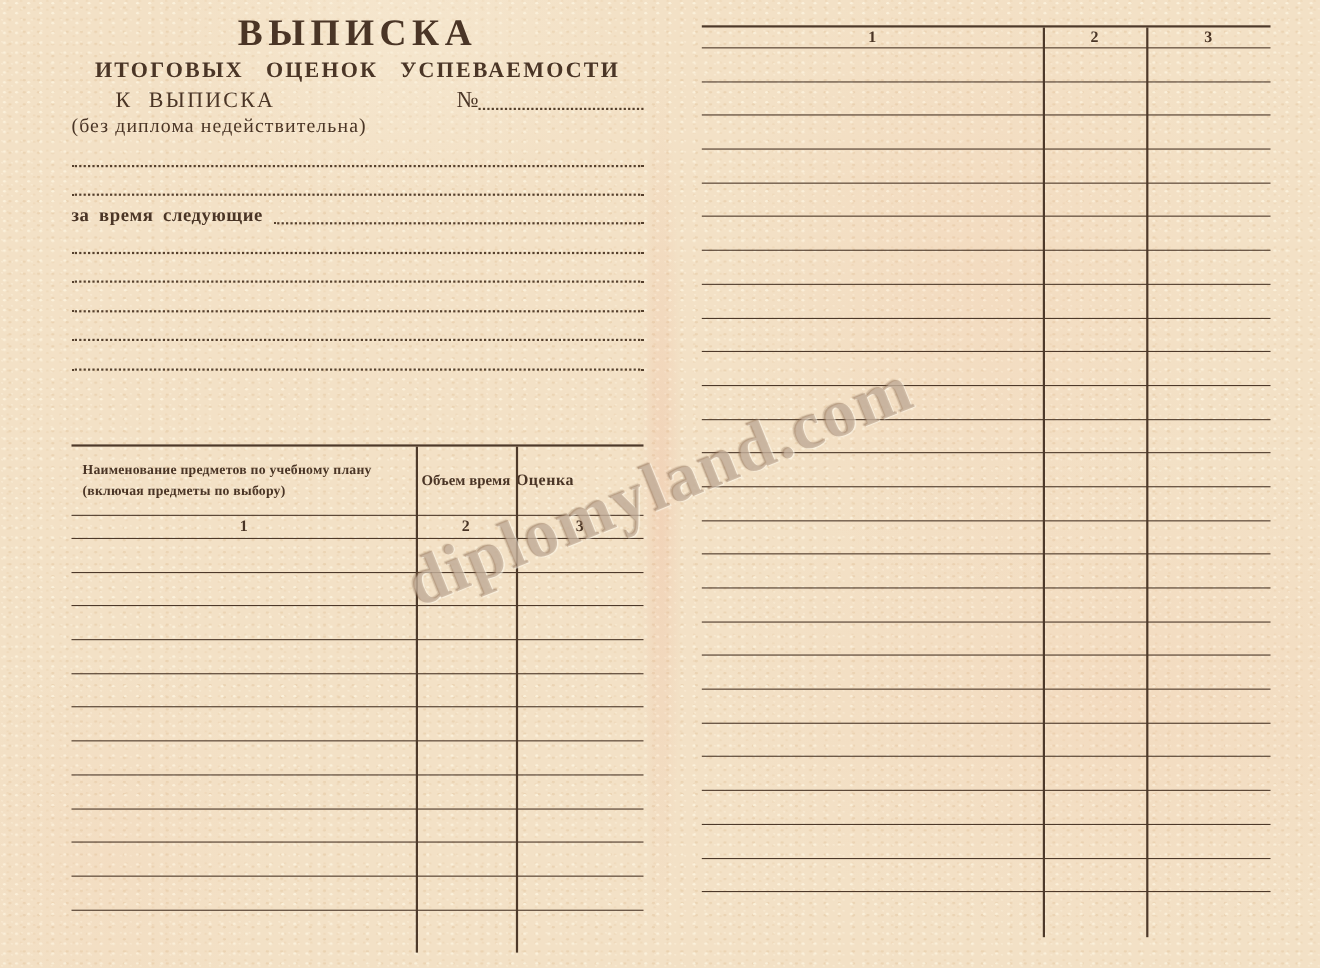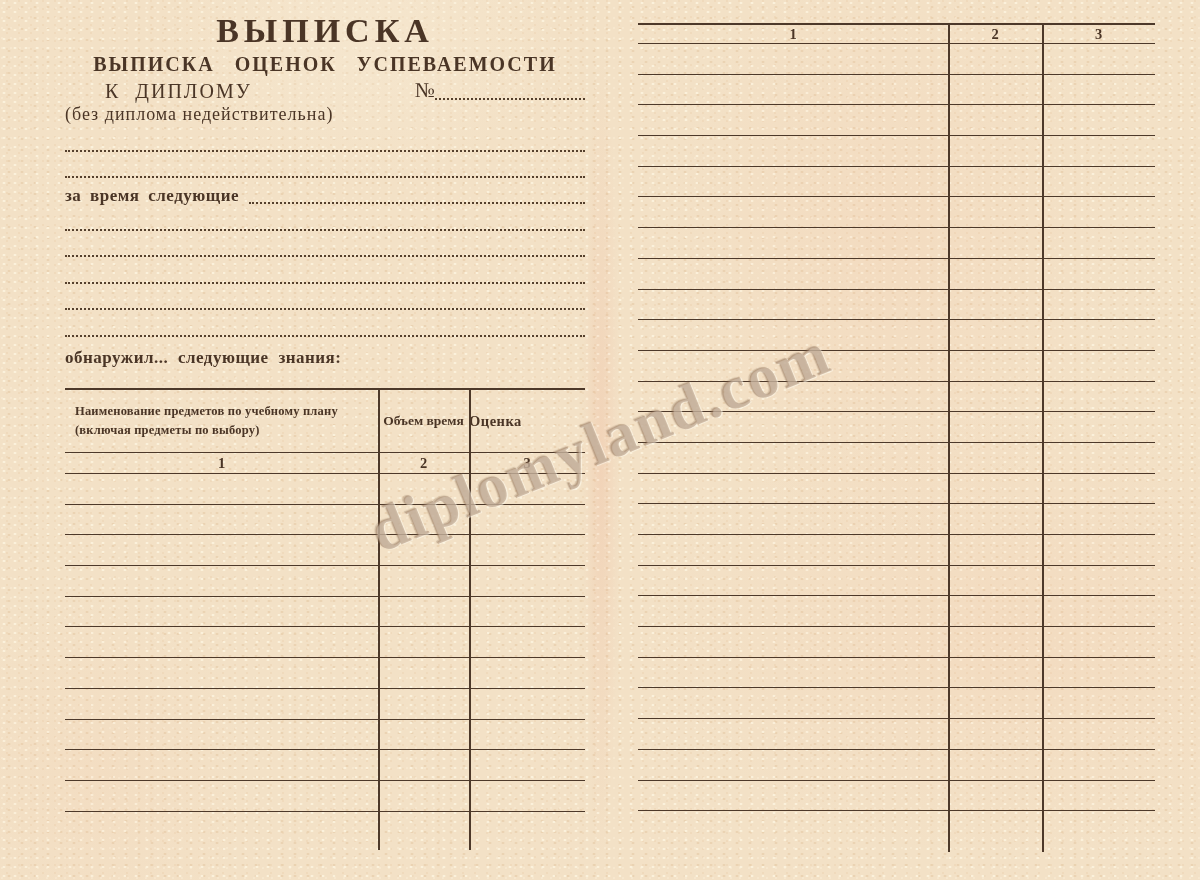--- a/index.html
+++ b/index.html
@@ -61,21 +61,21 @@
   .lp-study-row { position:absolute; top:184px; left:0; right:0; height:22px;
     display:flex; align-items:flex-end; }
   .lp-study-row .label { font-size:17px; font-weight:bold; letter-spacing:.5px; word-spacing:4px; }
   .lp-study-row .dots-lead { flex:1; margin-left:10px; margin-bottom:2px; }
 
   .lp-knowledge { position:absolute; top:348px; left:0; font-size:17px; font-weight:bold;
     letter-spacing:.5px; word-spacing:5px; }
 
   
   .grade-table { position:absolute; border-top:2px solid var(--line,#4d392a); }
-  .lp-table { top:388px; left:0; width:520px; }
+  .lp-table { top:404px; left:0; width:520px; }
   .vline { position:absolute; top:0; width:1.5px; background:var(--line,#4d392a); }
   .lp-table .vline { height:460px; }
   .lp-table .v1 { left:313px; } .lp-table .v2 { left:404px; }
 
   .lpt-header { display:flex; height:63px; border-bottom:1.5px solid var(--line,#4d392a);
     align-items:center; font-weight:bold; }
   .lpt-header .c1 { width:313px; padding:0 14px 0 10px; font-size:12.5px; line-height:1.55;
     letter-spacing:.2px; }
   .lpt-header .c2 { width:91px; text-align:center; font-size:13.5px; line-height:1.9; }
   .lpt-header .c3 { flex:1; text-align:left; font-size:14.5px; letter-spacing:.5px; }
@@ -102,24 +102,24 @@
 </style>
 </head>
 <body>
 
 <div class="spread ink">
   <div class="texture"></div>
   <div class="tint"></div>
 
   <div class="left-page">
     <div class="lp-title">ВЫПИСКА</div>
-    <div class="lp-subtitle">ВЫПИСКА ОЦЕНОК УСПЕВАЕМОСТИ</div>
+    <div class="lp-subtitle">ИТОГОВЫХ ОЦЕНОК УСПЕВАЕМОСТИ</div>
 
     <div class="lp-diploma-row">
-      <span class="label">К ДИПЛОМУ</span>
+      <span class="label">К ВЫПИСКА</span>
       <span class="gap"></span>
       <span class="no">№</span>
       <span class="dots-lead dotted"></span>
     </div>
 
     <div class="lp-validity">(без диплома  недействительна)</div>
 
     <div class="dots-block lp-dots-top">
         <div class="dotted-line"></div>
         <div class="dotted-line"></div>
@@ -131,21 +131,20 @@
     </div>
 
     <div class="dots-block lp-dots-mid">
         <div class="dotted-line"></div>
         <div class="dotted-line"></div>
         <div class="dotted-line"></div>
         <div class="dotted-line"></div>
         <div class="dotted-line"></div>
       </div>
 
-    <div class="lp-knowledge">обнаружил...  следующие  знания:</div>
 
     <div class="grade-table lp-table">
       <div class="vline v1"></div>
       <div class="vline v2"></div>
       <div class="lpt-header">
         <div class="c1">Наименование предметов по учебному плану (включая предметы по выбору)</div>
         <div class="c2">Объем время</div>
         <div class="c3">Оценка</div>
       </div>
       <div class="nums-row">

